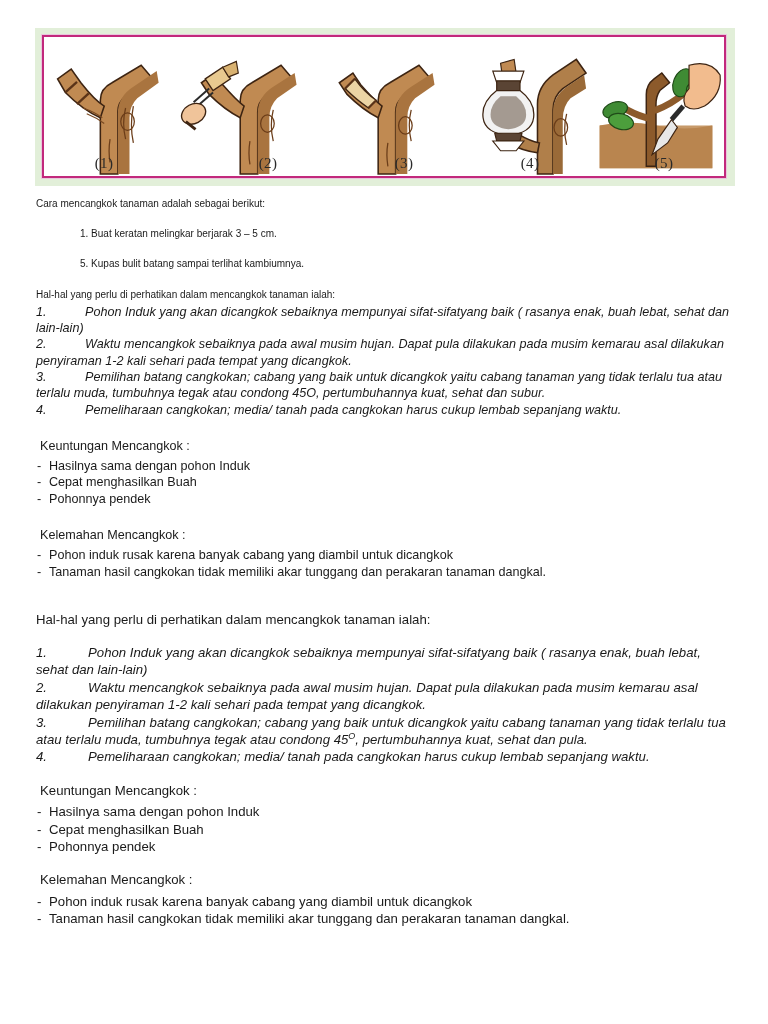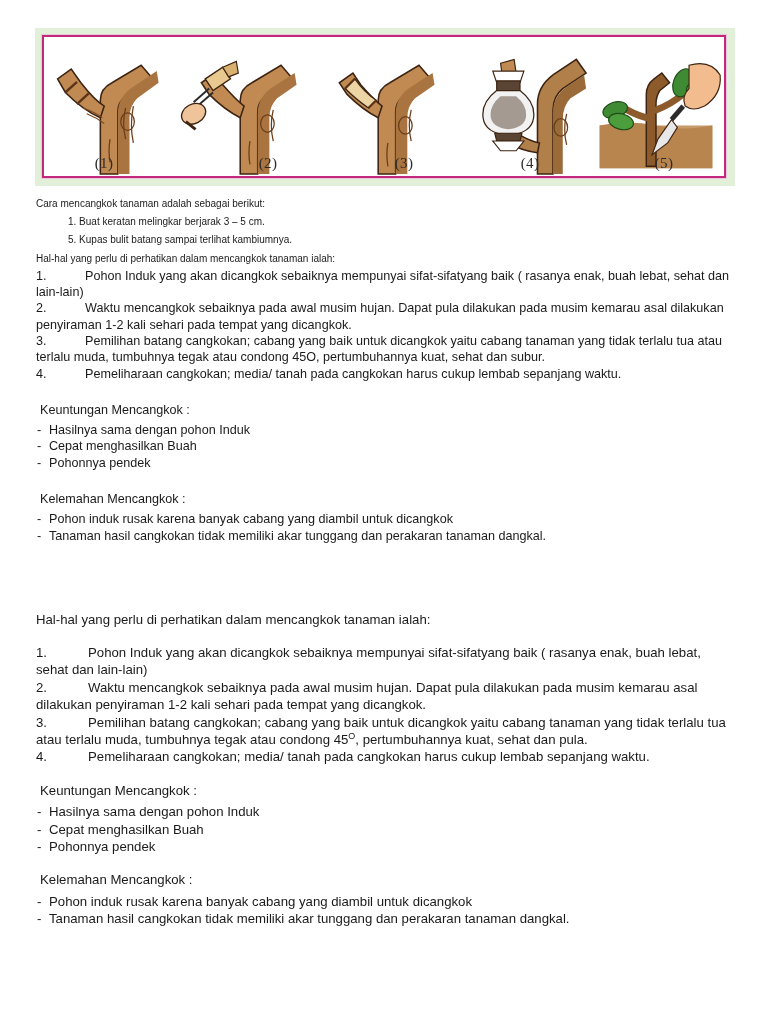--- a/index.html
+++ b/index.html
@@ -78,24 +78,24 @@
   .blk-a {
     font-size: 10px;
     line-height: 16.2px;
   }
   .blk-a .lead { margin: 0; }
   .blk-a ol {
     margin: 0;
     padding: 0 0 0 30px;
     list-style: none;
   }
-  .blk-a ol li { margin: 2px; }
+  .blk-a ol li { margin: 14px; }
   .blk-a .tail { margin: 0; }
 
-  .num-list { margin: 0; }
+  .num-list { margin: 0; font-style: italic; }
   .num-item {
     display: block;
     text-indent: 0;
     margin: 0;
   }
   .num-item .nm {
     display: inline-block;
     width: 49px;
   }
 

